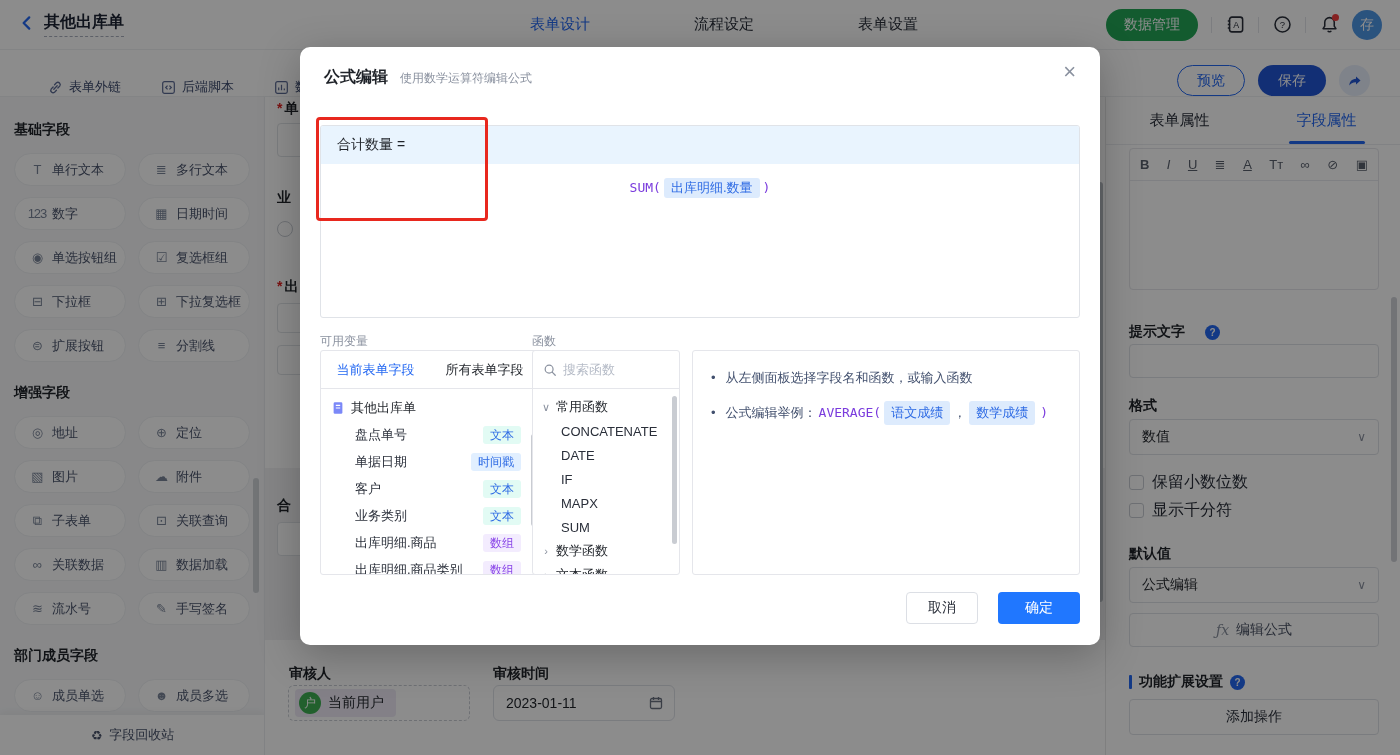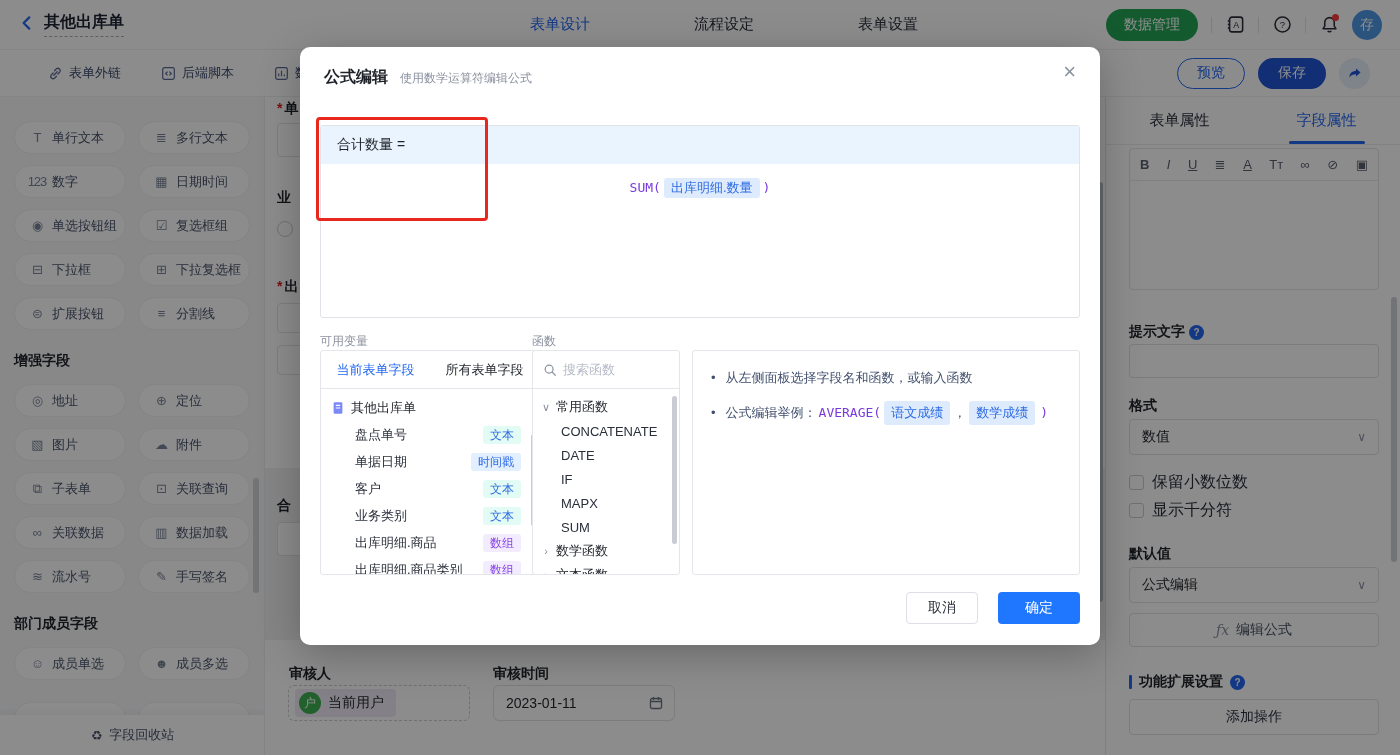--- a/index.html
+++ b/index.html
@@ -21,21 +21,21 @@
                 display:flex; align-items:center; padding:0 18px; border:none; cursor:pointer; }
   .tdivider { width:1px; height:16px; background:#e2e4e9; }
   .ticon { width:20px; height:20px; color:#2a2f3a; position:relative; display:flex; align-items:center; justify-content:center; }
   .ticon svg { width:19px; height:19px; }
   .bell-dot { position:absolute; right:0; top:-1px; width:7px; height:7px; border-radius:50%; background:#f53f3f; }
   .avatar-top { width:30px; height:30px; border-radius:50%; background:var(--avatar_blue); color:#fff;
                 font-size:14px; display:flex; align-items:center; justify-content:center; cursor:pointer; }
 
   
   .toolbar { position:absolute; left:0; top:50px; width:1400px; height:47px; background:#fff;
-             border-bottom:1px solid #eef0f2; display:flex; align-items:center; }
+             border-bottom:1px solid #eef0f2; display:flex; align-items:flex-end; }
   .tb-left { display:flex; gap:40px; margin-left:48px; }
   .tb-item { display:flex; align-items:center; gap:6px; font-size:13px; color:#3d4b6e; cursor:pointer; }
   .tb-item svg { width:15px; height:15px; color:#5c6b94; }
   .tb-right { position:absolute; right:30px; display:flex; align-items:center; gap:13px; }
   .btn-preview { width:68px; height:31px; border-radius:16px; border:1px solid var(--accent); color:var(--accent);
                  background:#fff; font-size:14px; cursor:pointer; }
   .btn-save { width:68px; height:31px; border-radius:16px; border:none; color:#fff; background:var(--save_btn);
               font-size:14px; cursor:pointer; }
   .btn-share { width:31px; height:31px; border-radius:50%; border:none; background:#e8effc; color:var(--save_btn);
                display:flex; align-items:center; justify-content:center; cursor:pointer; }
@@ -82,21 +82,21 @@
             position:relative; cursor:pointer; }
   .rp-tab.active { color:var(--accent); }
   .rp-tab.active::after { content:""; position:absolute; bottom:0; left:50%; transform:translateX(-50%);
                           width:76px; height:3px; border-radius:2px; background:var(--accent); }
   .rt-box { position:absolute; left:23px; top:51px; width:250px; height:142px; border:1px solid #e5e6eb; border-radius:4px; }
   .rt-toolbar { height:32px; border-bottom:1px solid #e8eaee; display:flex; align-items:center;
                 justify-content:space-between; padding:0 10px; font-size:13px; color:#5a616e; }
   .rt-i { cursor:pointer; }
   .rt-i.b { font-weight:bold; } .rt-i.i { font-style:italic; } .rt-i.u { text-decoration:underline; }
   .rp-label { position:absolute; left:23px; font-size:14px; font-weight:bold; color:#1f2329; display:flex;
-              align-items:center; gap:4px; }
+              align-items:center; gap:20px; }
   .qicon { width:15px; height:15px; border-radius:50%; background:var(--accent); color:#fff; font-size:10px;
            display:inline-flex; align-items:center; justify-content:center; cursor:pointer; }
   .rp-input { position:absolute; left:23px; width:250px; height:34px; border:1px solid #dfe2e8; border-radius:4px;
               background:#fff; padding:0 10px; font-size:13px; }
   .rp-select { position:absolute; left:23px; width:250px; height:36px; border:1px solid #dfe2e8; border-radius:4px;
                background:#fff; display:flex; align-items:center; padding:0 12px; font-size:14px; color:#1f2329; cursor:pointer; }
   .rp-select .chev { margin-left:auto; color:#8a919f; font-size:12px; }
   .cb-row { position:absolute; left:23px; display:flex; align-items:center; gap:8px; font-size:16px; color:#2a2f3a; cursor:pointer; }
   .cb-box { width:15px; height:15px; border:1px solid #c9cdd4; border-radius:3px; background:#fff; }
   .fx-btn { position:absolute; left:23px; width:250px; height:34px; border:1px solid #dfe2e8; border-radius:4px;
@@ -239,20 +239,21 @@
       <button class="btn-save">保存</button>
       <button class="btn-share">
         <svg viewBox="0 0 16 16" fill="currentColor">
             <path d="M9 3.5l4.5 4L9 11.5V9.2c-3.5 0-5.5 1.3-6.6 3.3.1-3.8 2.3-6.3 6.6-6.7V3.5z"></path>
           </svg>
       </button>
     </div>
   </div>
 
   <div class="sidebar">
+    <div class="sec-title">基础字段</div>
     <div class="pill-grid">
 
     <div class="pill">
           <span class="picon">T</span>
           <span>单行文本</span>
         </div>
         <div class="pill">
           <span class="picon">≣</span>
           <span>多行文本</span>
         </div>

